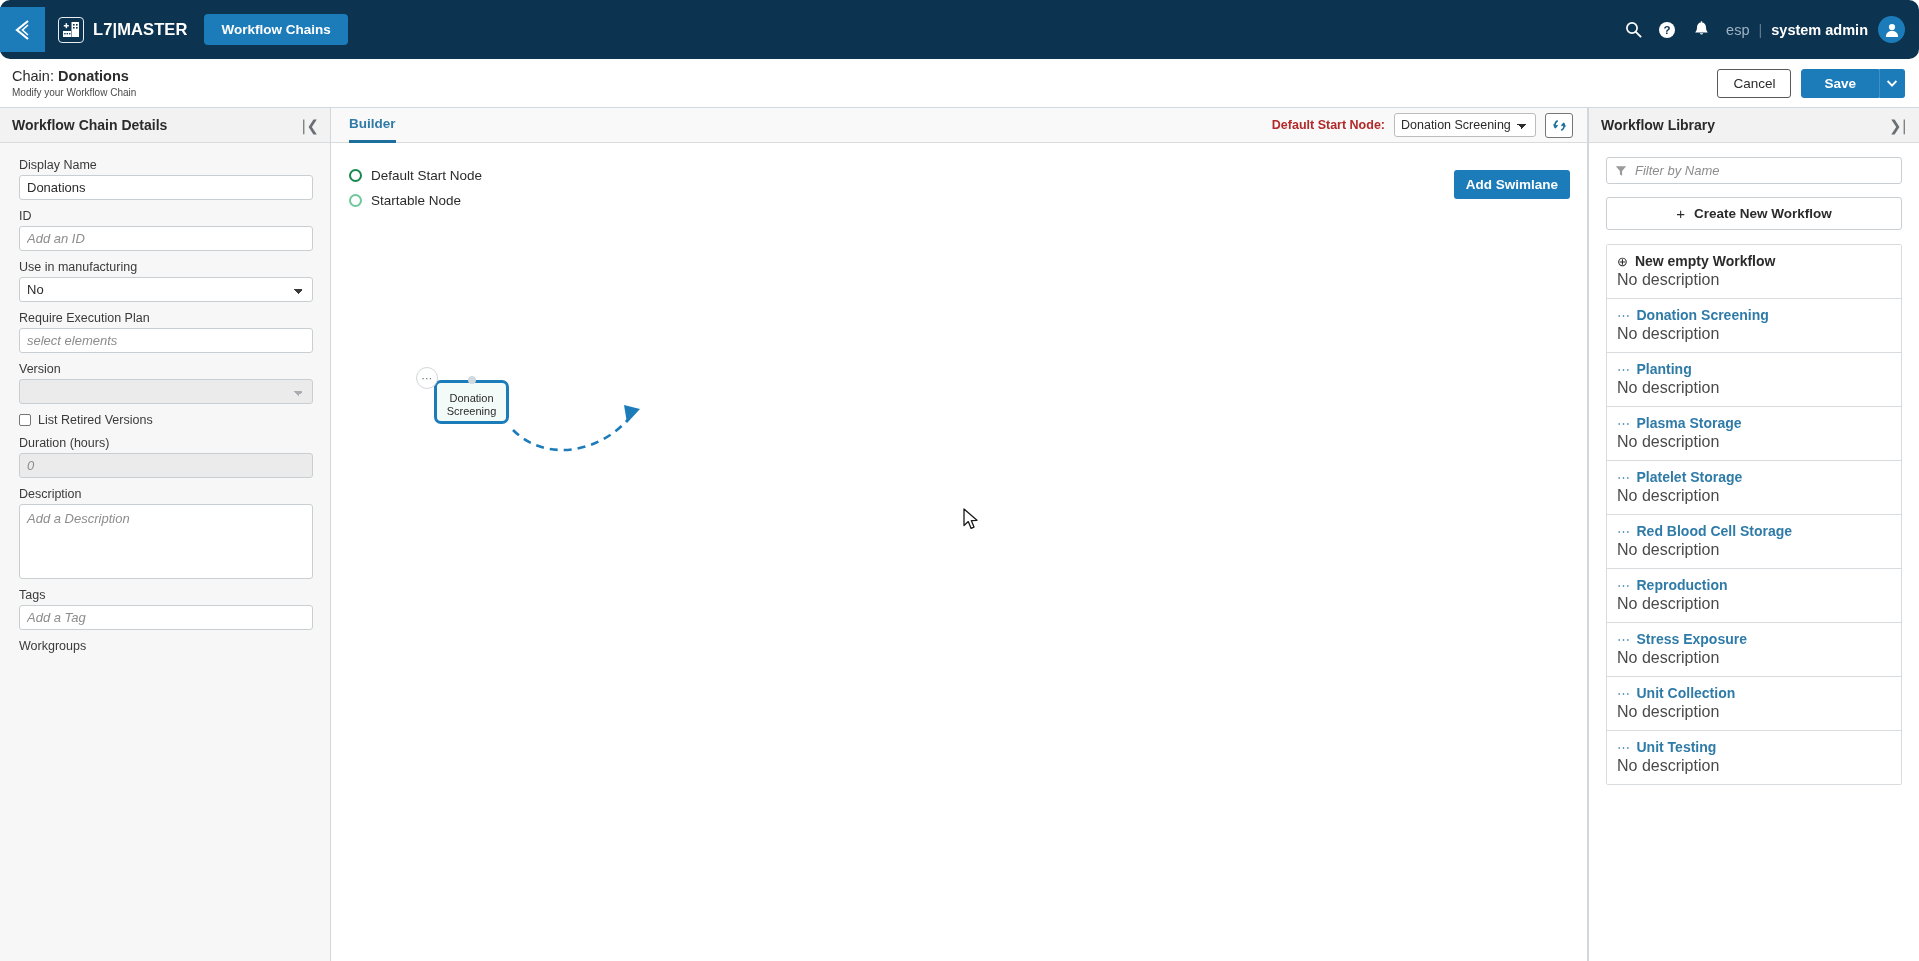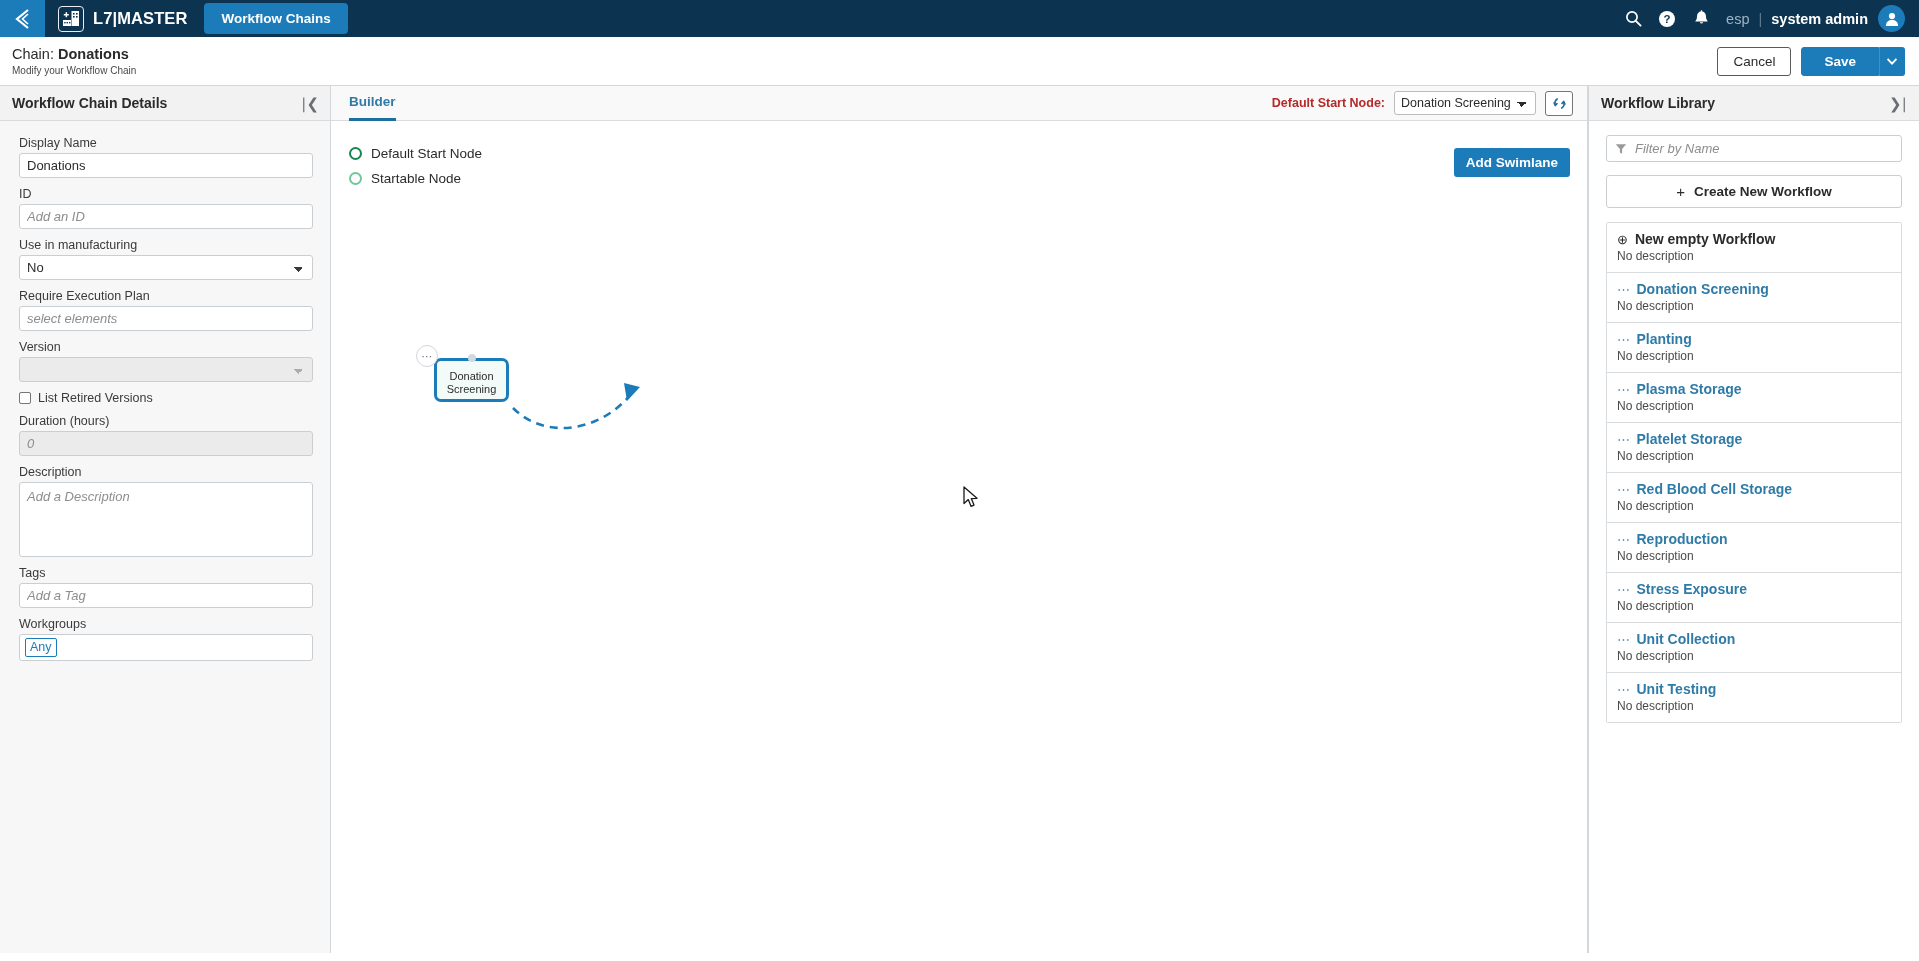--- a/index.html
+++ b/index.html
@@ -6,25 +6,26 @@
   html, body {
     margin: 0; padding: 0;
     width: 1919px; height: 961px;
     background: #ffffff;
     font-family: "Liberation Sans", sans-serif;
     overflow: hidden;
   }
 
   
   #topnav {
-    height: 37px;
+    height: 59px;
     background: #0c3350;
     display: flex;
     align-items: center;
     position: relative;
+    border-radius: 10px;
   }
   #back-btn {
     width: 45px; height: 45px;
     background: #1c7cba;
     display: flex; align-items: center; justify-content: center;
     cursor: pointer;
     flex: 0 0 45px;
   }
   #back-btn svg { display: block; }
   #logo-mark {
@@ -503,21 +504,21 @@
     flex: 0 0 auto;
   }
   .lib-name {
     font-size: 14px;
     font-weight: bold;
     color: #2f7ba8;
   }
   .lib-name.plain { color: #2b2b2b; }
   .lib-plus { color: #2b2b2b; font-size: 13px; line-height: 1; }
   .lib-desc {
-    font-size: 12px;
+    font-size: 16px;
     color: #4a4a4a;
     margin-top: 2px;
   }
 </style>
 </head>
 <body>
 
 <div id="topnav">
   <div id="back-btn">
     <svg width="22" height="24" viewBox="0 0 22 24">
@@ -629,23 +630,20 @@
       <div class="fld-label">Duration (hours)</div>
       <input class="fld disabled" type="text" placeholder="0" style="">
 
       <div class="fld-label">Description</div>
       <textarea id="desc-area" placeholder="Add a Description" style=""></textarea>
 
       <div class="fld-label">Tags</div>
       <input class="fld" type="text" placeholder="Add a Tag" style="">
 
       <div class="fld-label">Workgroups</div>
-      <div id="wg-box">
-        <span id="wg-chip">Any</span>
-      </div>
     </div>
   </div>
 
   <div id="centerpanel">
     <div id="builder-bar">
       <div id="builder-tab">Builder</div>
       <div id="startnode-wrap">
         <div id="startnode-label">Default Start Node:</div>
         <select id="startnode-select">
           <option>Donation Screening</option>

